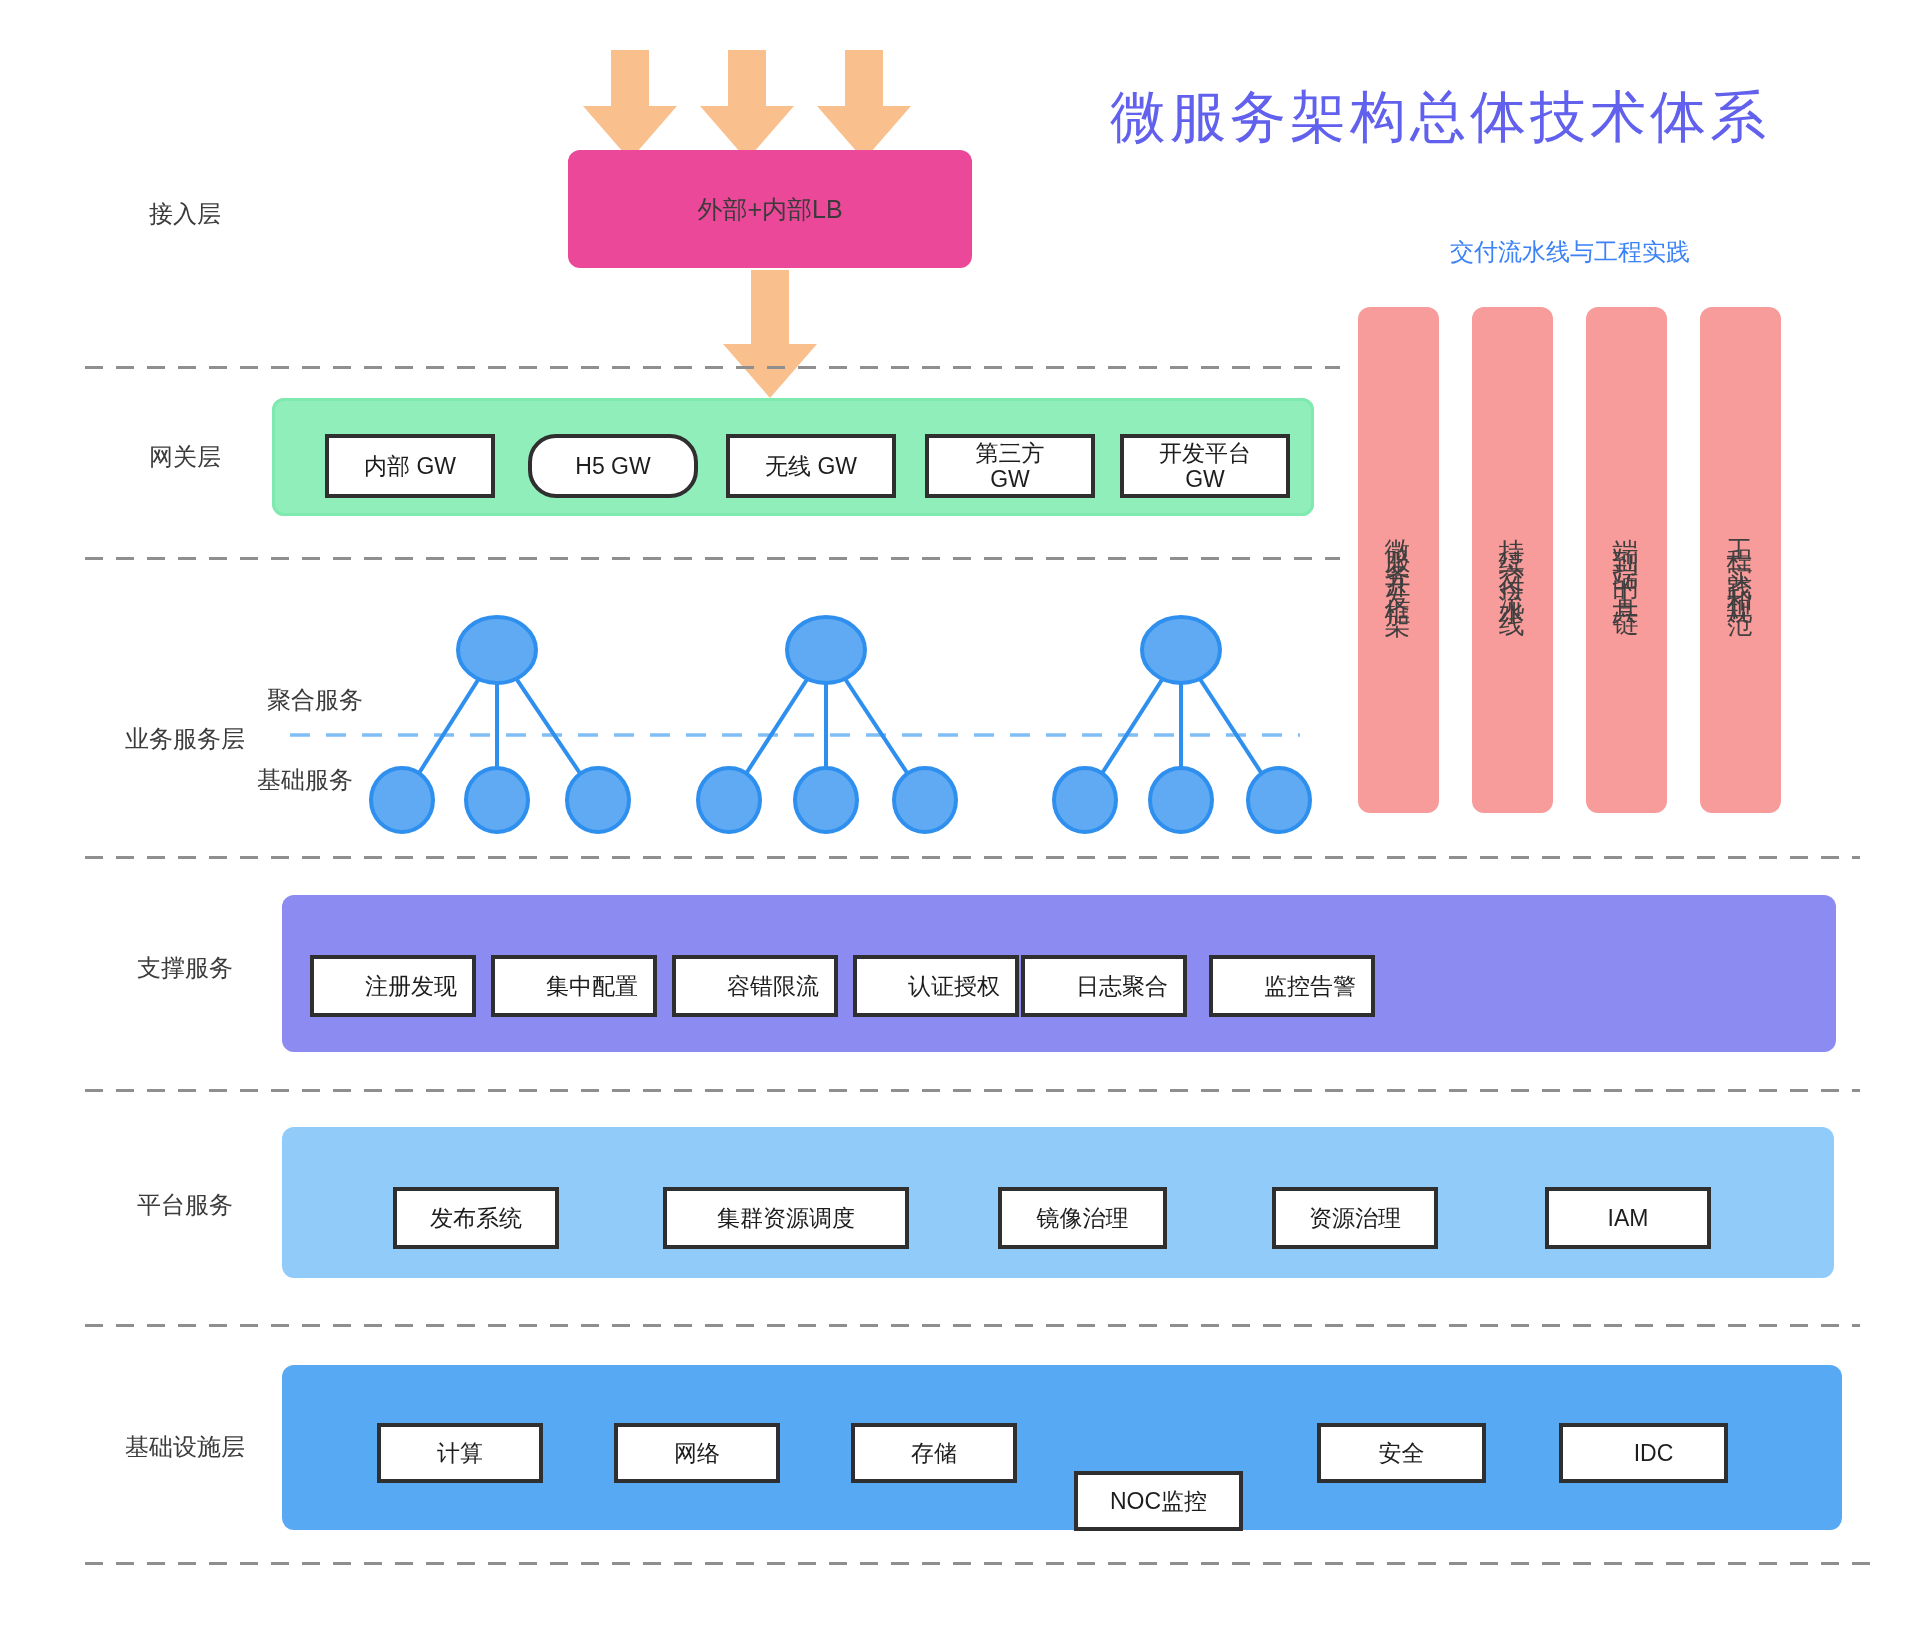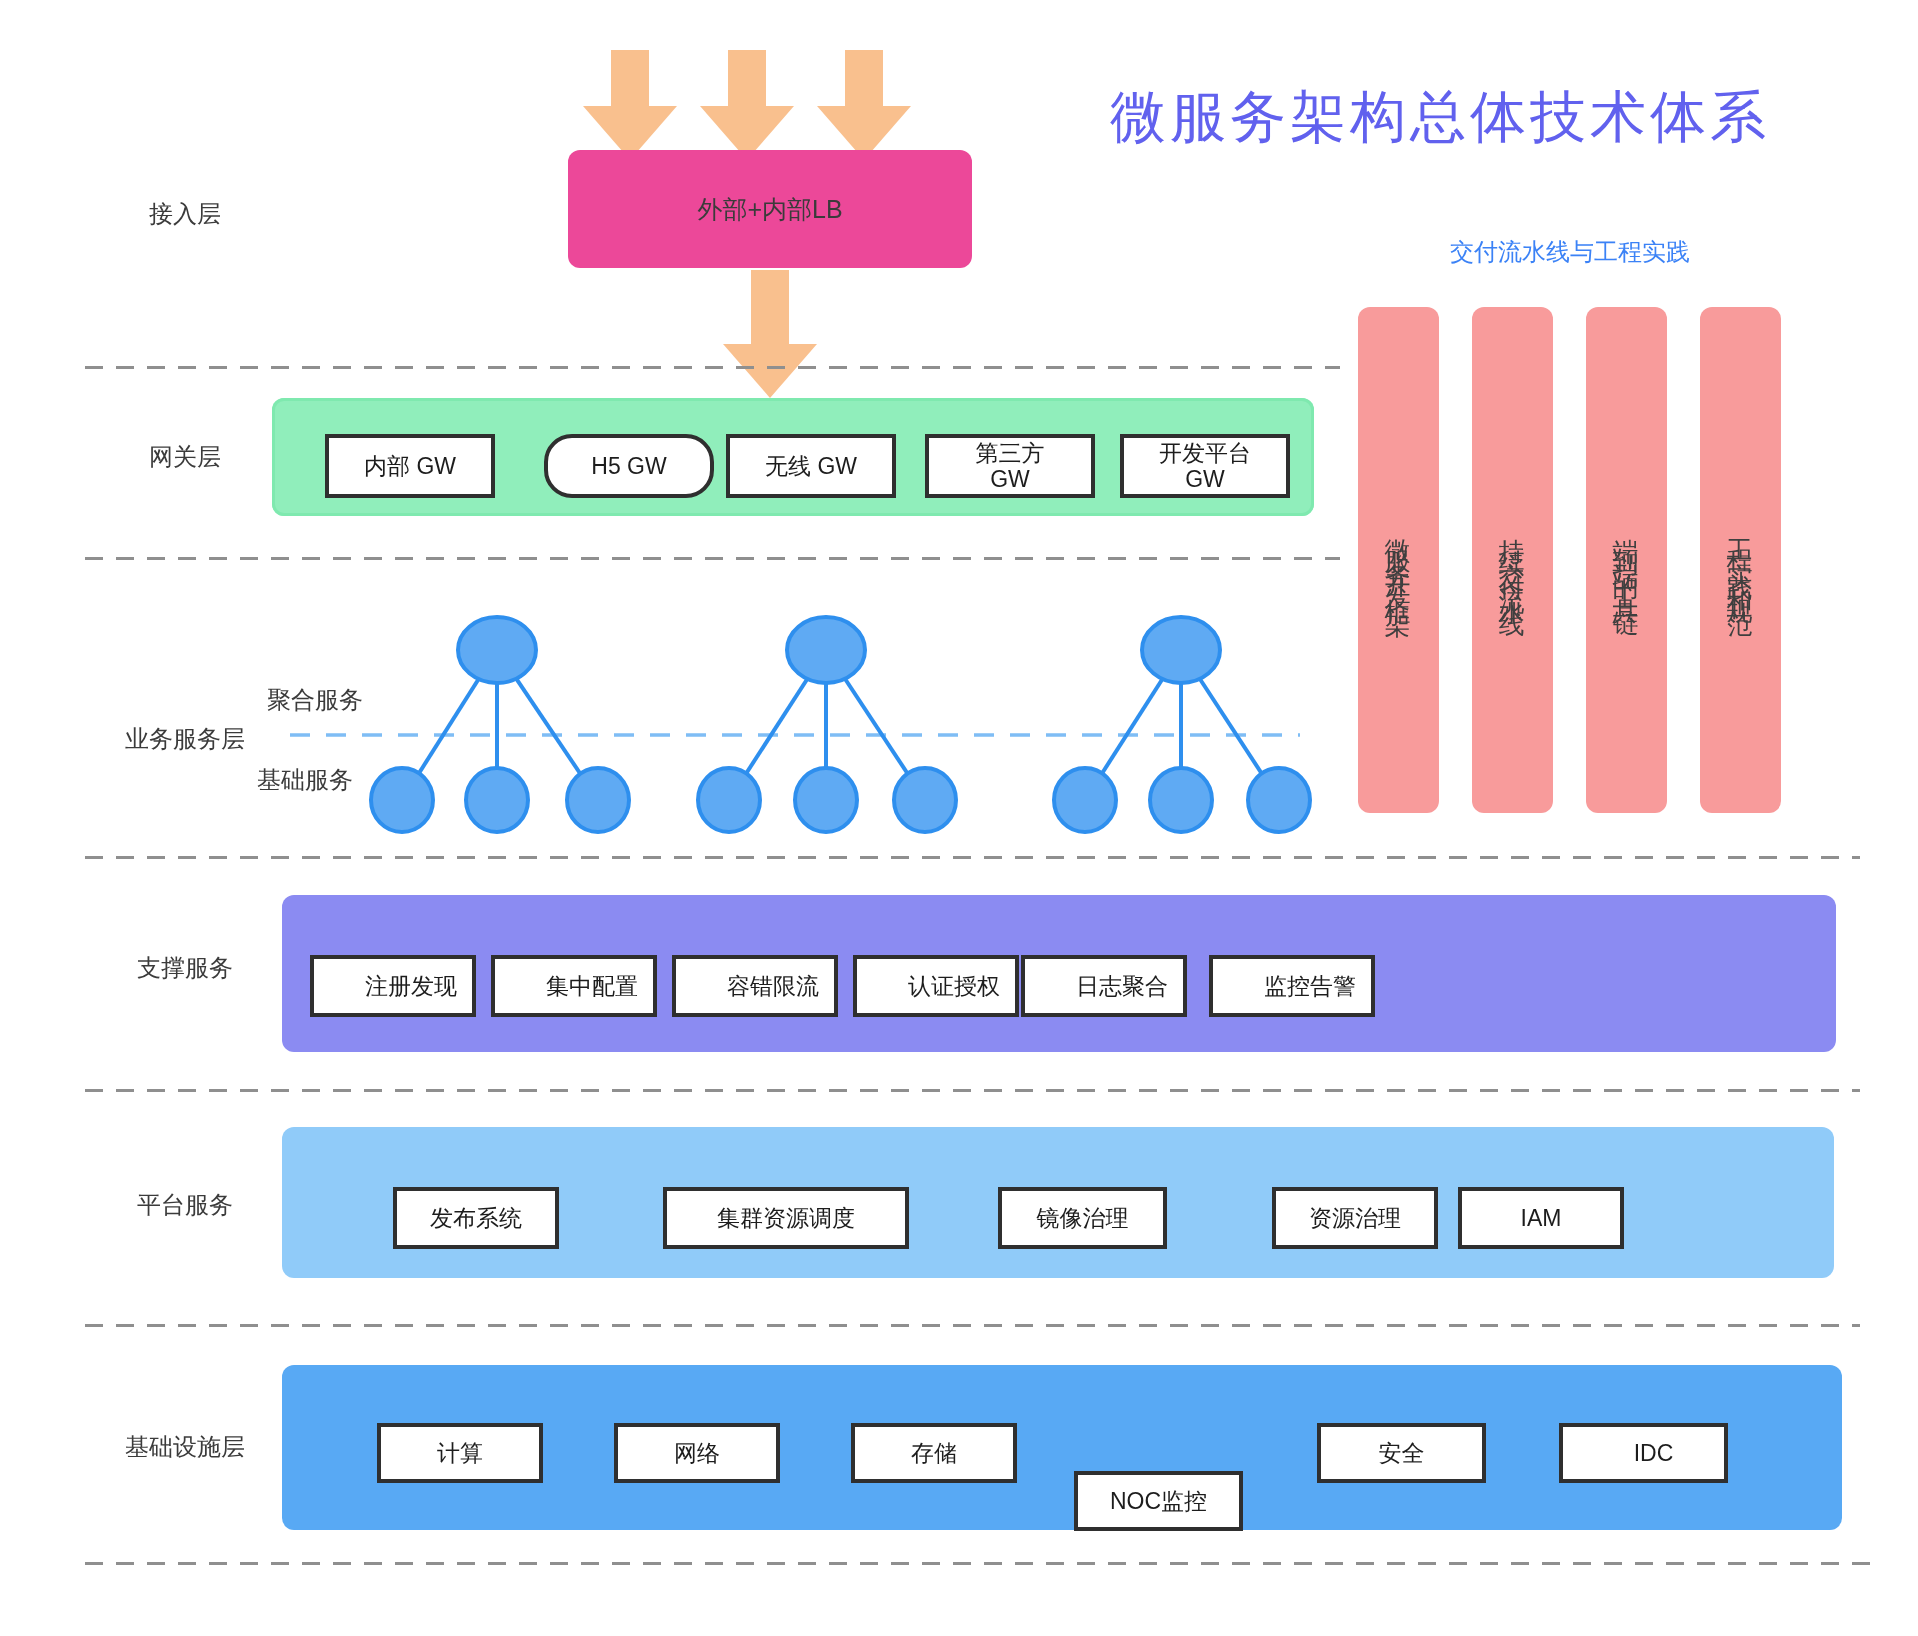--- a/index.html
+++ b/index.html
@@ -108,21 +108,21 @@
   <div class="abs divider" style="left:85px;top:366px;width:1255px;"></div>
   <div class="abs divider" style="left:85px;top:557px;width:1255px;"></div>
   <div class="abs divider" style="left:85px;top:856px;width:1775px;"></div>
   <div class="abs divider" style="left:85px;top:1089px;width:1775px;"></div>
   <div class="abs divider" style="left:85px;top:1324px;width:1775px;"></div>
   <div class="abs divider" style="left:85px;top:1562px;width:1790px;"></div>
 
   <div class="abs layer-label" style="top:441px;">网关层</div>
   <div class="abs band gateway"></div>
   <div class="abs wbox gw-box" style="left:325px;">内部 GW</div>
-  <div class="abs wbox gw-box" style="left:544px;border-radius:28px;">H5 GW</div>
+  <div class="abs wbox gw-box" style="left:528px;border-radius:28px;">H5 GW</div>
   <div class="abs wbox gw-box" style="left:726px;">无线 GW</div>
   <div class="abs wbox gw-box" style="left:925px;">第三方
 GW</div>
   <div class="abs wbox gw-box" style="left:1120px;">开发平台
 GW</div>
 
   <div class="abs sub-label" style="left:245px;top:684px;">聚合服务</div>
   <div class="abs layer-label" style="top:723px;">业务服务层</div>
   <div class="abs sub-label" style="left:235px;top:764px;">基础服务</div>
 
@@ -182,21 +182,21 @@
   <div class="abs wbox sp-box" style="left:853px;">认证授权</div>
   <div class="abs wbox sp-box" style="left:1021px;">日志聚合</div>
   <div class="abs wbox sp-box" style="left:1209px;">监控告警</div>
 
   <div class="abs layer-label" style="top:1189px;">平台服务</div>
   <div class="abs band platform"></div>
   <div class="abs wbox pf-box" style="left:393px;width:166px;">发布系统</div>
   <div class="abs wbox pf-box" style="left:663px;width:246px;">集群资源调度</div>
   <div class="abs wbox pf-box" style="left:998px;width:169px;">镜像治理</div>
   <div class="abs wbox pf-box" style="left:1272px;width:166px;">资源治理</div>
-  <div class="abs wbox pf-box" style="left:1458px;width:166px;">IAM</div>
+  <div class="abs wbox pf-box" style="left:1545px;width:166px;">IAM</div>
 
   <div class="abs layer-label" style="top:1431px;">基础设施层</div>
   <div class="abs band infra"></div>
   <div class="abs wbox if-box" style="left:377px;width:166px;">计算</div>
   <div class="abs wbox if-box" style="left:614px;width:166px;">网络</div>
   <div class="abs wbox if-box" style="left:851px;width:166px;">存储</div>
   <div class="abs wbox if-box" style="left:1074px;width:169px;margin-top:48px;">NOC监控</div>
   <div class="abs wbox if-box" style="left:1317px;width:169px;">安全</div>
   <div class="abs wbox if-box" style="left:1559px;width:169px;padding-left:20px;">IDC</div>
 

